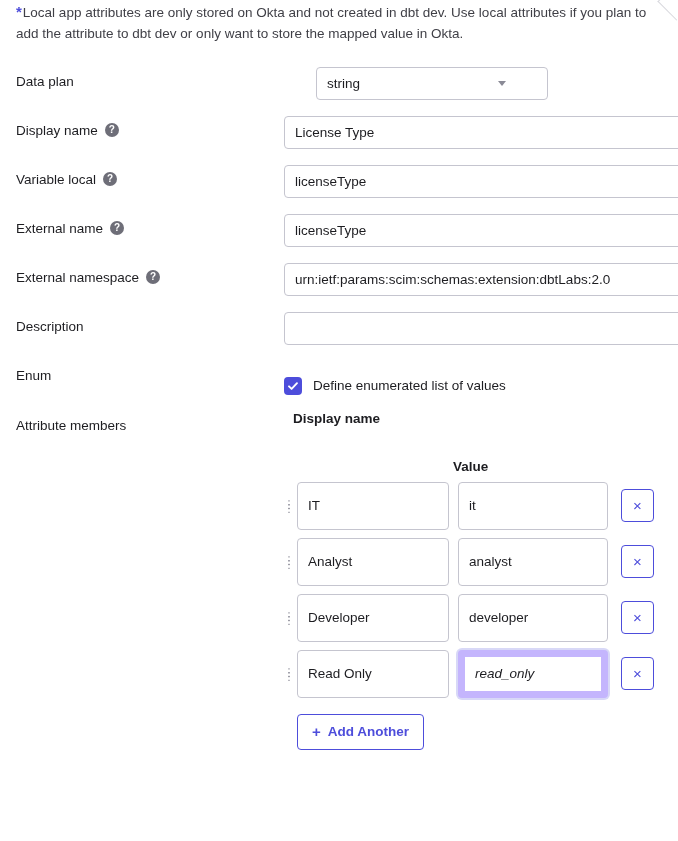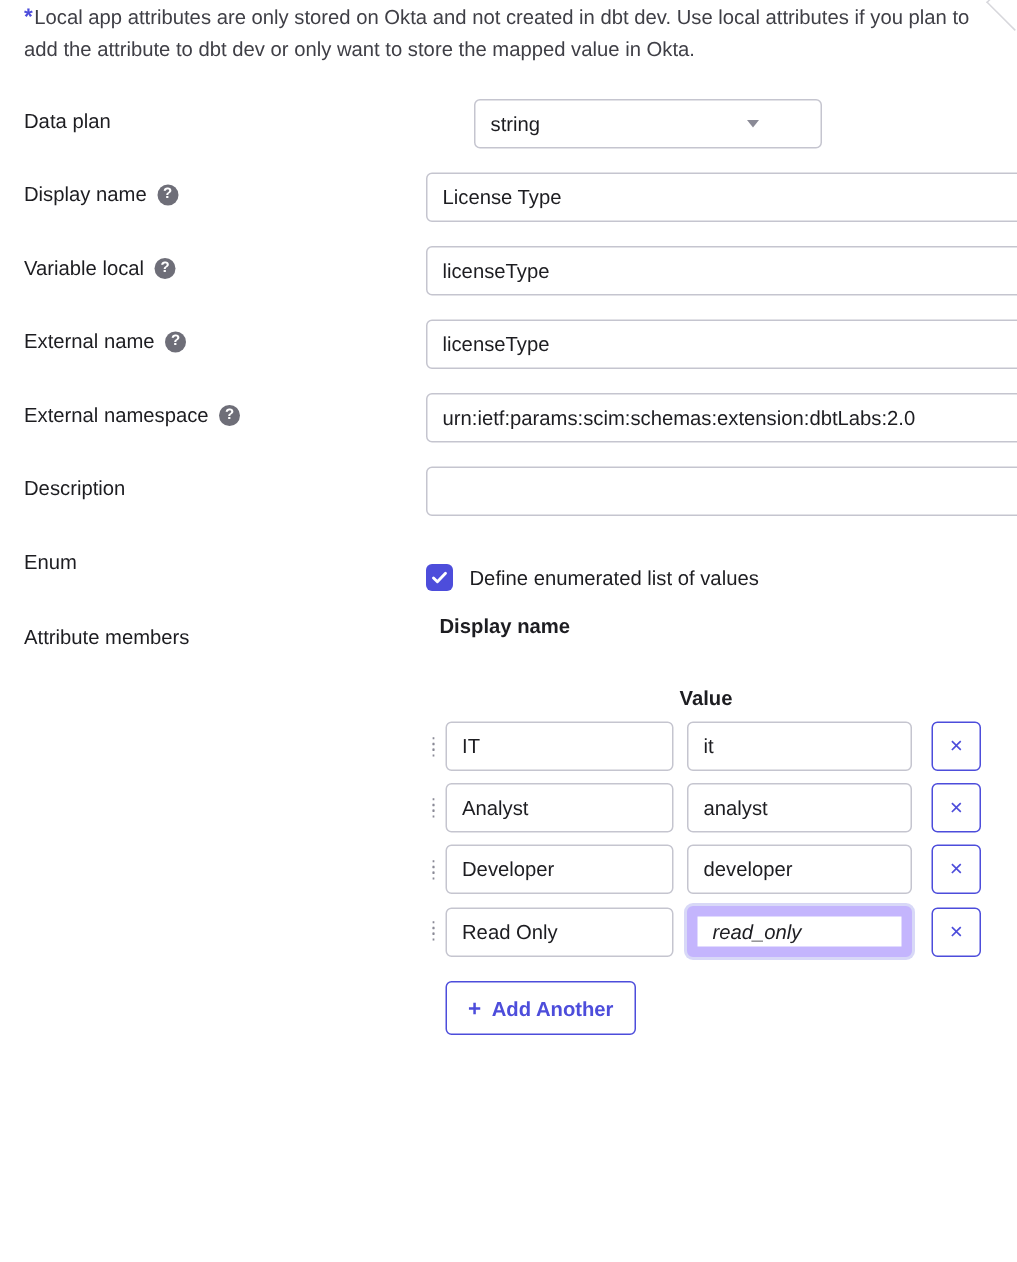--- a/index.html
+++ b/index.html
@@ -184,21 +184,21 @@
     display: flex;
     justify-content: center;
     user-select: none;
   }
   .drag-handle .dots {
     display: block;
     line-height: 4px;
     font-size: 11px;
   }
   input.member-input {
-    height: 33px;
+    height: 48px;
     padding: 10px 10px;
     font-size: 13.5px;
     font-family: "Liberation Sans", sans-serif;
     color: #1d1d21;
     border: 1px solid #c5c5cf;
     border-radius: 4px;
     background: #fff;
     outline: none;
   }
   .in-display { width: 152px; margin-left: 4px; }

